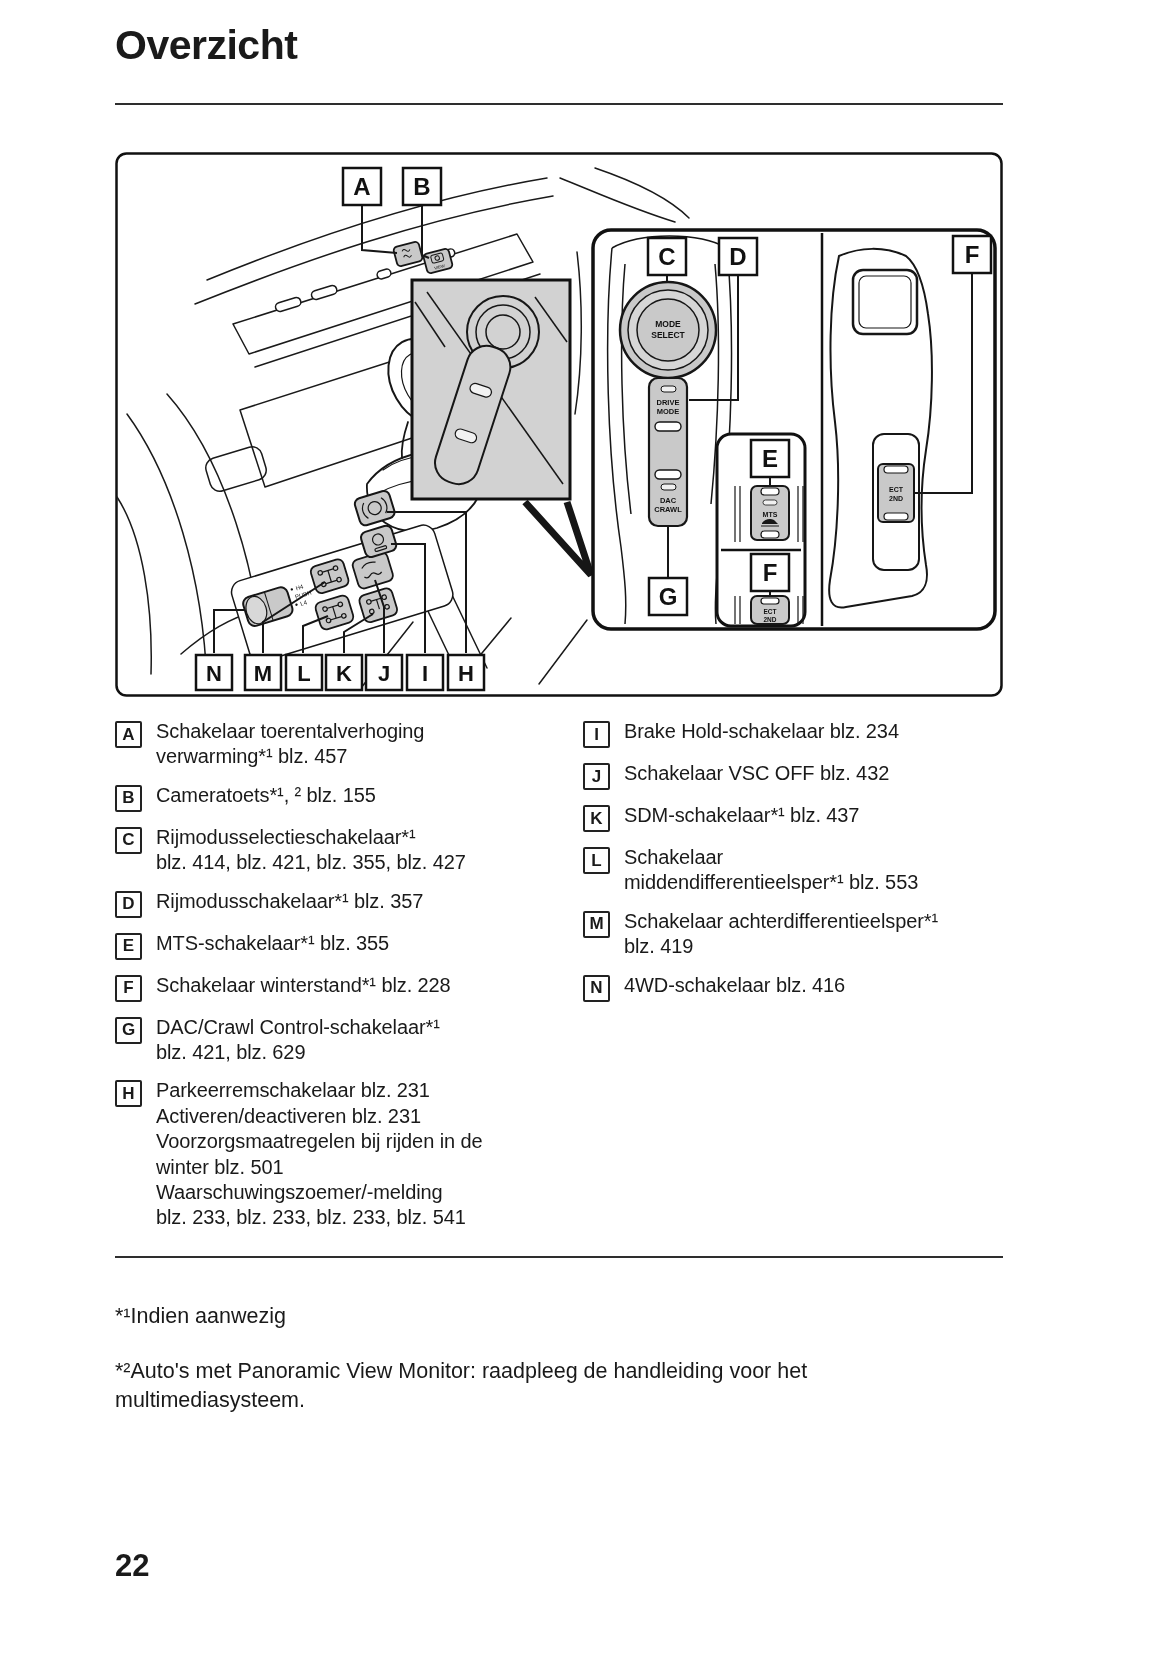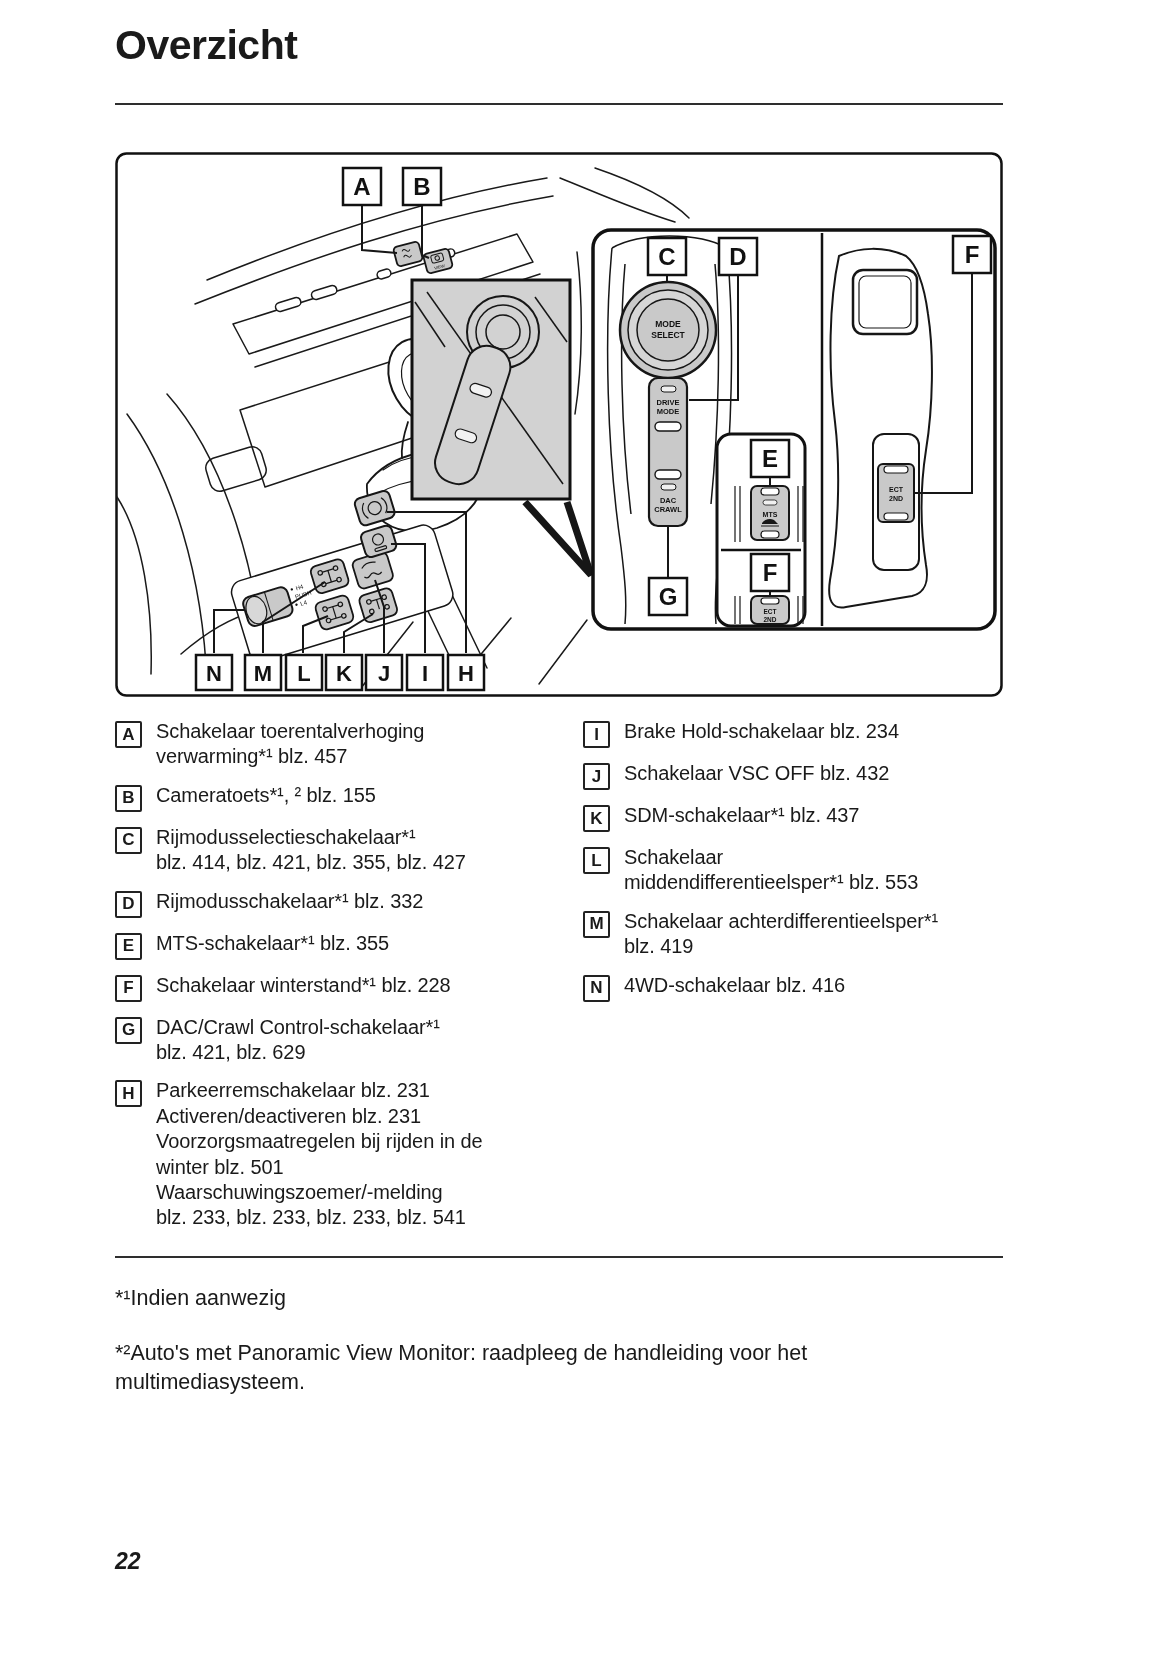--- a/index.html
+++ b/index.html
@@ -16,23 +16,23 @@
   svg text{font-family:"Liberation Sans",sans-serif;fill:#111;}
   .legend{display:grid;grid-template-columns:460px 1fr;column-gap:8px;margin-top:22px;}
   .item{display:grid;grid-template-columns:28px 1fr;column-gap:13px;margin-bottom:13px;}
   .badge{
     width:27px;height:27px;box-sizing:border-box;border:2px solid #222;border-radius:2px;
     display:flex;align-items:center;justify-content:center;
     font-weight:700;font-size:17px;margin-top:2px;background:#fff;
   }
   .itext{font-size:20px;line-height:1.27;letter-spacing:-0.1px;white-space:pre-line;}
   .bottom-rule{border-top:2px solid #2e2e2e;margin-top:12px;}
-  .footnotes{margin-top:26px;font-size:21.5px;line-height:1.35;}
+  .footnotes{margin-top:44px;font-size:21.5px;line-height:1.35;}
   .footnote{margin-bottom:26px;max-width:790px;}
-  .pageno{position:absolute;left:115px;top:1548px;font-weight:700;font-size:23px;font-style:italic;}
+  .pageno{position:absolute;left:115px;top:1548px;font-weight:700;font-size:31px;}
 </style>
 </head>
 <body>
 
 <div class="content">
 
   <div class="title">Overzicht</div>
   <div class="rule"></div>
 
   <div class="figure">
@@ -360,21 +360,21 @@
         <span class="badge">B</span>
         <span class="itext">Cameratoets*¹, ² blz. 155</span>
       </div>
       <div class="item">
         <span class="badge">C</span>
         <span class="itext">Rijmodusselectieschakelaar*¹
 blz. 414, blz. 421, blz. 355, blz. 427</span>
       </div>
       <div class="item">
         <span class="badge">D</span>
-        <span class="itext">Rijmodusschakelaar*¹ blz. 332</span>
+        <span class="itext">Rijmodusschakelaar*¹ blz. 357</span>
       </div>
       <div class="item">
         <span class="badge">E</span>
         <span class="itext">MTS-schakelaar*¹ blz. 355</span>
       </div>
       <div class="item">
         <span class="badge">F</span>
         <span class="itext">Schakelaar winterstand*¹ blz. 228</span>
       </div>
       <div class="item">

